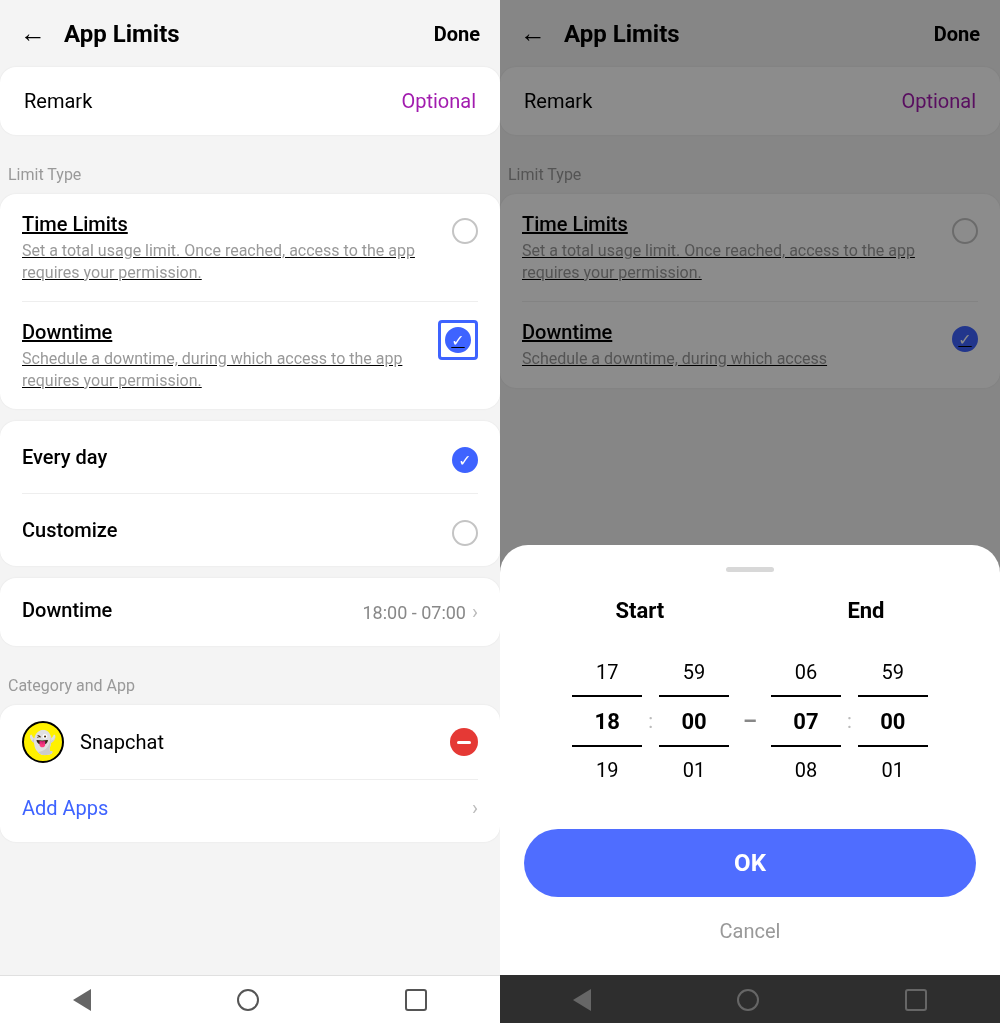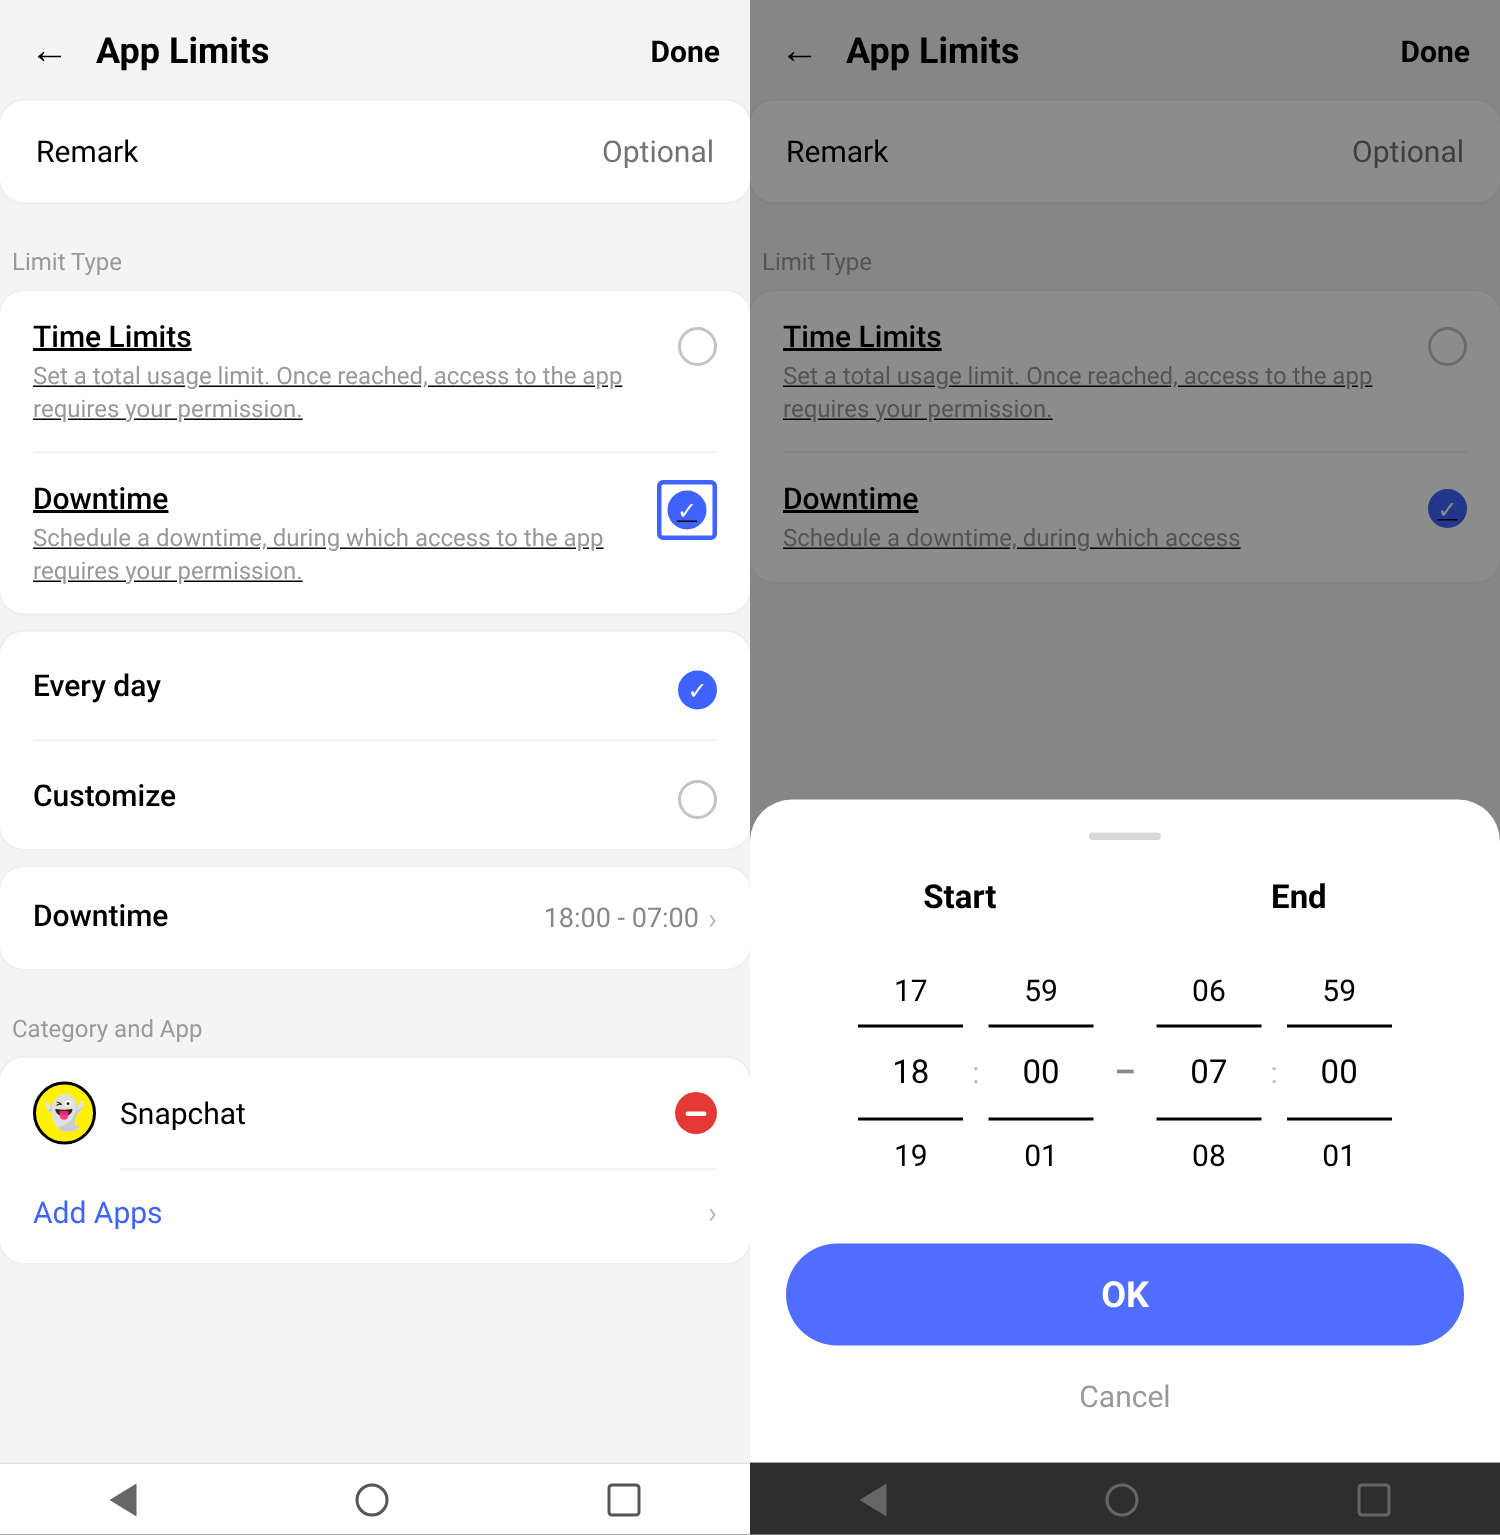--- a/index.html
+++ b/index.html
@@ -6,21 +6,21 @@
   body { width:1000px; height:1023px; display:flex; background:#555; overflow:hidden;}
   .screen { width:500px; height:1023px; position:relative; background:#f4f4f4; display:flex; flex-direction:column;}
   .header { display:flex; align-items:center; padding:18px 20px 8px; }
   .back-arr { font-size:26px; font-weight:bold; margin-right:18px;}
   .title { font-size:24px; font-weight:700; flex:1;}
   .done  { font-size:20px; font-weight:700;}
   .content { flex:1; overflow:hidden; padding:0 0;}
   .card { background:#fff; border-radius:16px; box-shadow:0 0 2px rgba(0,0,0,0.08); margin-bottom:12px;}
   .remark { display:flex; justify-content:space-between; align-items:center; padding:22px 24px; margin-top:10px;}
   .remark-label{ font-size:20px;}
-  .remark-opt{ font-size:20px; color:#737373;}
+  .remark-opt{ font-size:20px; color:#a21caf;}
   .section-label{ color:#999; font-size:16px; padding:18px 8px 10px;}
   .opt { padding:18px 22px;}
   .opt-row{display:flex; align-items:flex-start;text-decoration:underline;}
   .opt-text{flex:1;}
   .opt-title{font-size:20px; font-weight:500; margin-bottom:4px;}
   .opt-desc{font-size:16px; color:#999; line-height:1.35;}
   .radio{width:26px;height:26px;flex:none;border:2px solid #c4c4c4;border-radius:50%;margin-top:6px;margin-left:6px;}
   .radio.checked{background:#3e63ff;border-color:#3e63ff;display:flex;align-items:center;justify-content:center;color:#fff;font-size:16px;}
   .focus-box{border:3px solid #3e63ff; padding:4px; border-radius:4px; display:inline-flex;}
   .focus-box .radio{margin:0;}
@@ -45,21 +45,21 @@
   .nav-sq{border-radius:3px;}
   
   .dim{position:absolute;inset:0;background:rgba(0,0,0,0.45);}
   .sheet{position:absolute;left:0;right:0;bottom:48px;background:#fff;border-radius:28px 28px 0 0;padding:22px 24px 32px;}
   .handle{width:48px;height:5px;background:#d8d8d8;border-radius:3px;margin:0 auto 26px;}
   .se-row{display:flex;justify-content:space-around;margin-bottom:26px;}
   .se-label{font-size:22px;font-weight:700;}
   .picker-row{display:flex;align-items:center;justify-content:center;gap:6px;margin-bottom:36px;}
   .wheel{display:flex;flex-direction:column;align-items:center;width:70px;}
   .wheel .faded{color:#000000;font-size:20px;height:46px;display:flex;align-items:center;}
-  .wheel .sel{font-size:22px;font-weight:400;height:64px;display:flex;align-items:center;border-top:2px solid #000;border-bottom:2px solid #000;width:70px;justify-content:center;}
+  .wheel .sel{font-size:22px;font-weight:700;height:52px;display:flex;align-items:center;border-top:2px solid #000;border-bottom:2px solid #000;width:70px;justify-content:center;}
   .colon{color:#bbb;font-size:20px;}
   .dash{color:#888;font-size:22px;font-weight:700;margin:0 8px;}
   .ok-btn{background:#4f6dff;color:#fff;font-size:24px;font-weight:700;border:none;border-radius:36px;width:100%;padding:20px 0;margin-bottom:22px;}
   .cancel{color:#999;font-size:20px;text-align:center;width:100%;background:none;border:none;}
   .navbar.dark-nav{background:#555;border-top:1px solid #555;}
   .navbar.dark-nav .nav-shape{border-color:#bbb;}
   .navbar.dark-nav .nav-tri{border-right-color:#bbb;}
 </style>
 </head>
 <body>

